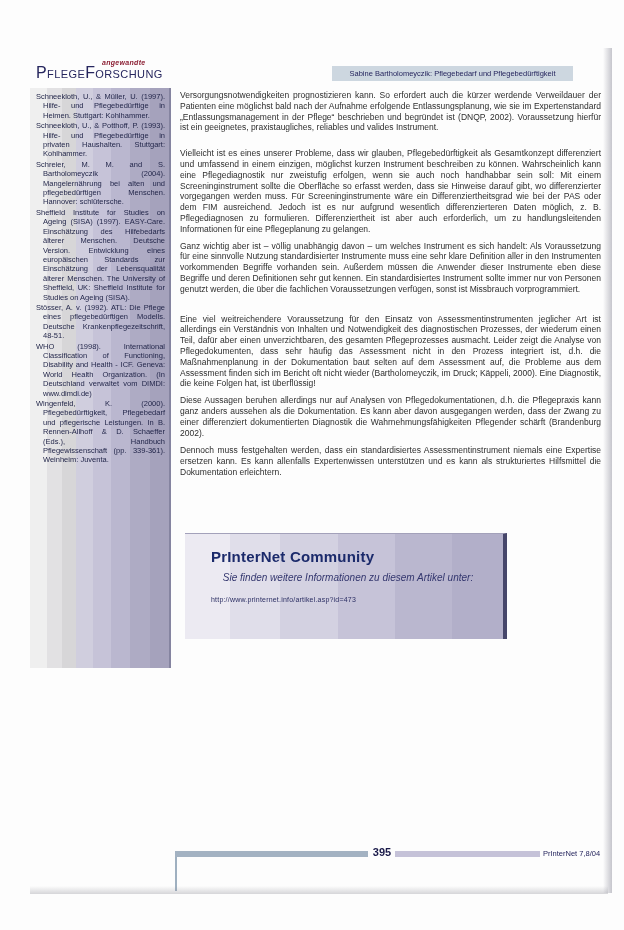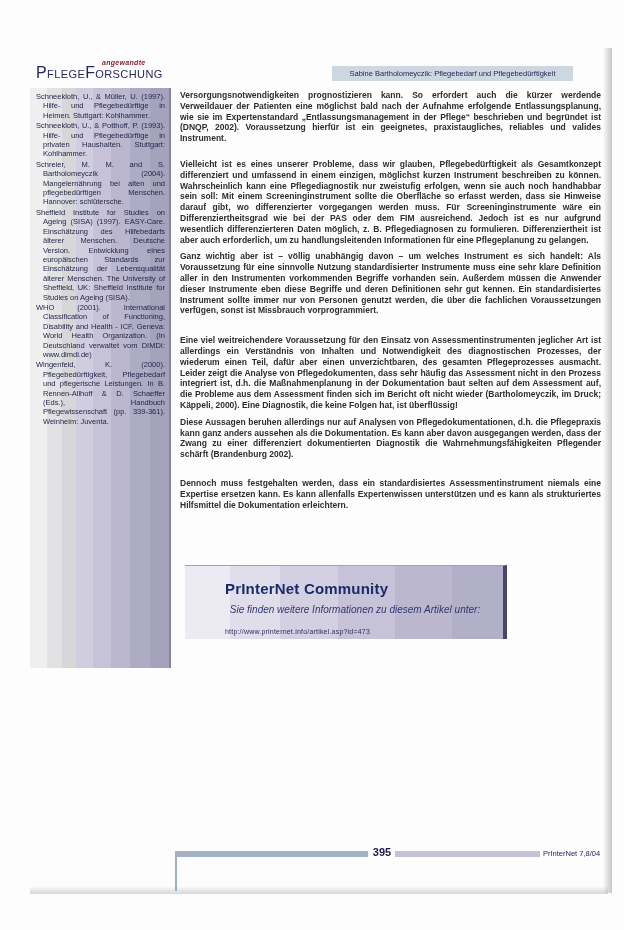--- a/index.html
+++ b/index.html
@@ -42,37 +42,37 @@
   .ref {
     font-size:7.5px; line-height:9.4px; color:#1f2347;
     text-align:justify; hyphens:auto;
     padding-left:7px; text-indent:-7px; margin-bottom:1px;
   }
 
   
   .article { position:absolute; left:180px; top:90px; width:421px; }
   .para {
     font-size:8.5px; line-height:10.8px; color:#2e2e2e;
-    text-align:justify; hyphens:auto;font-weight:bold;
+    text-align:justify; hyphens:auto;
   }
   .para:nth-of-type(1){ margin-bottom:15px; }
   .para:nth-of-type(2){ margin-bottom:6px; }
   .para:nth-of-type(3){ margin-bottom:19px; }
   .para:nth-of-type(4){ margin-bottom:6px; }
-  .para:nth-of-type(5){ margin-bottom:18px; }
+  .para:nth-of-type(5){ margin-bottom:7px; }
 
   
   .community {
-    position:absolute; left:185px; top:533px; width:322px; height:74px;
+    position:absolute; left:185px; top:533px; width:322px; height:106px;
     background:linear-gradient(to right,
       #eceaf2 0 14%, #e0deea 14% 30%, #d3d1e1 30% 48%,
       #c6c3d8 48% 66%, #bab7cf 66% 84%, #b2afc9 84% 100%);
     border-right:4px solid var(--box_border,#46466a);
     border-top:1px solid #a3a1ba;
-    padding:14px 18px 0 40px; text-align:center;margin-top:32px;
+    padding:14px 18px 0 26px; text-align:center;
   }
   .community-title {
     font-size:15px; font-weight:bold; color:#1b2a6b;
     text-align:left; letter-spacing:0.2px; margin-bottom:7px;
   }
   .community-text {
     font-size:10px; font-style:italic; color:#33366e; line-height:12px;
     margin-bottom:12px;
   }
   .community-url {
@@ -120,22 +120,23 @@
   <aside class="sidebar">
 
       <p class="ref">Schneekloth, U., &amp; Müller, U. (1997). Hilfe- und Pflegebedürftige in Heimen. Stuttgart: Kohlhammer.</p>
 
       <p class="ref">Schneekloth, U., &amp; Potthoff, P. (1993). Hilfe- und Pflegebedürftige in privaten Haushalten. Stuttgart: Kohlhammer.</p>
 
       <p class="ref">Schreier, M. M. and S. Bartholomeyczik (2004). Mangelernährung bei alten und pflegebedürftigen Menschen. Hannover: schlütersche.</p>
 
       <p class="ref">Sheffield Institute for Studies on Ageing (SISA) (1997). EASY-Care. Einschätzung des Hilfebedarfs älterer Menschen. Deutsche Version. Entwicklung eines europäischen Standards zur Einschätzung der Lebensqualität älterer Menschen. The University of Sheffield, UK: Sheffield Institute for Studies on Ageing (SISA).</p>
 
+      <p class="ref">Stösser, A. v. (1992). ATL: Die Pflege eines pflegebedürftigen Modells. Deutsche Krankenpflegezeitschrift, 48-51.</p>
 
-      <p class="ref">WHO (2001). International Classification of Functioning, Disability and Health - ICF. Geneva: World Health Organization. (In Deutschland verwaltet vom DIMDI: www.dimdi.de)</p>
+      <p class="ref">WHO (1998). International Classification of Functioning, Disability and Health - ICF. Geneva: World Health Organization. (In Deutschland verwaltet vom DIMDI: www.dimdi.de)</p>
 
       <p class="ref">Wingenfeld, K. (2000). Pflegebedürftigkeit, Pflegebedarf und pflegerische Leistungen. In B. Rennen-Allhoff &amp; D. Schaeffer (Eds.), Handbuch Pflegewissenschaft (pp. 339-361). Weinheim: Juventa.</p>
     </aside>
 
   <main class="article">
 
       <p class="para">Versorgungsnotwendigkeiten prognostizieren kann. So erfordert auch die kürzer werdende Verweildauer der Patienten eine möglichst bald nach der Aufnahme erfolgende Entlassungsplanung, wie sie im Expertenstandard „Entlassungsmanagement in der Pflege“ beschrieben und begründet ist (DNQP, 2002). Voraussetzung hierfür ist ein geeignetes, praxistaugliches, reliables und valides Instrument.</p>
 
       <p class="para">Vielleicht ist es eines unserer Probleme, dass wir glauben, Pflegebedürftigkeit als Gesamtkonzept differenziert und umfassend in einem einzigen, möglichst kurzen Instrument beschreiben zu können. Wahrscheinlich kann eine Pflegediagnostik nur zweistufig erfolgen, wenn sie auch noch handhabbar sein soll: Mit einem Screeninginstrument sollte die Oberfläche so erfasst werden, dass sie Hinweise darauf gibt, wo differenzierter vorgegangen werden muss. Für Screeninginstrumente wäre ein Differenziertheitsgrad wie bei der PAS oder dem FIM ausreichend. Jedoch ist es nur aufgrund wesentlich differenzierteren Daten möglich, z. B. Pflegediagnosen zu formulieren. Differenziertheit ist aber auch erforderlich, um zu handlungsleitenden Informationen für eine Pflegeplanung zu gelangen.</p>
 

